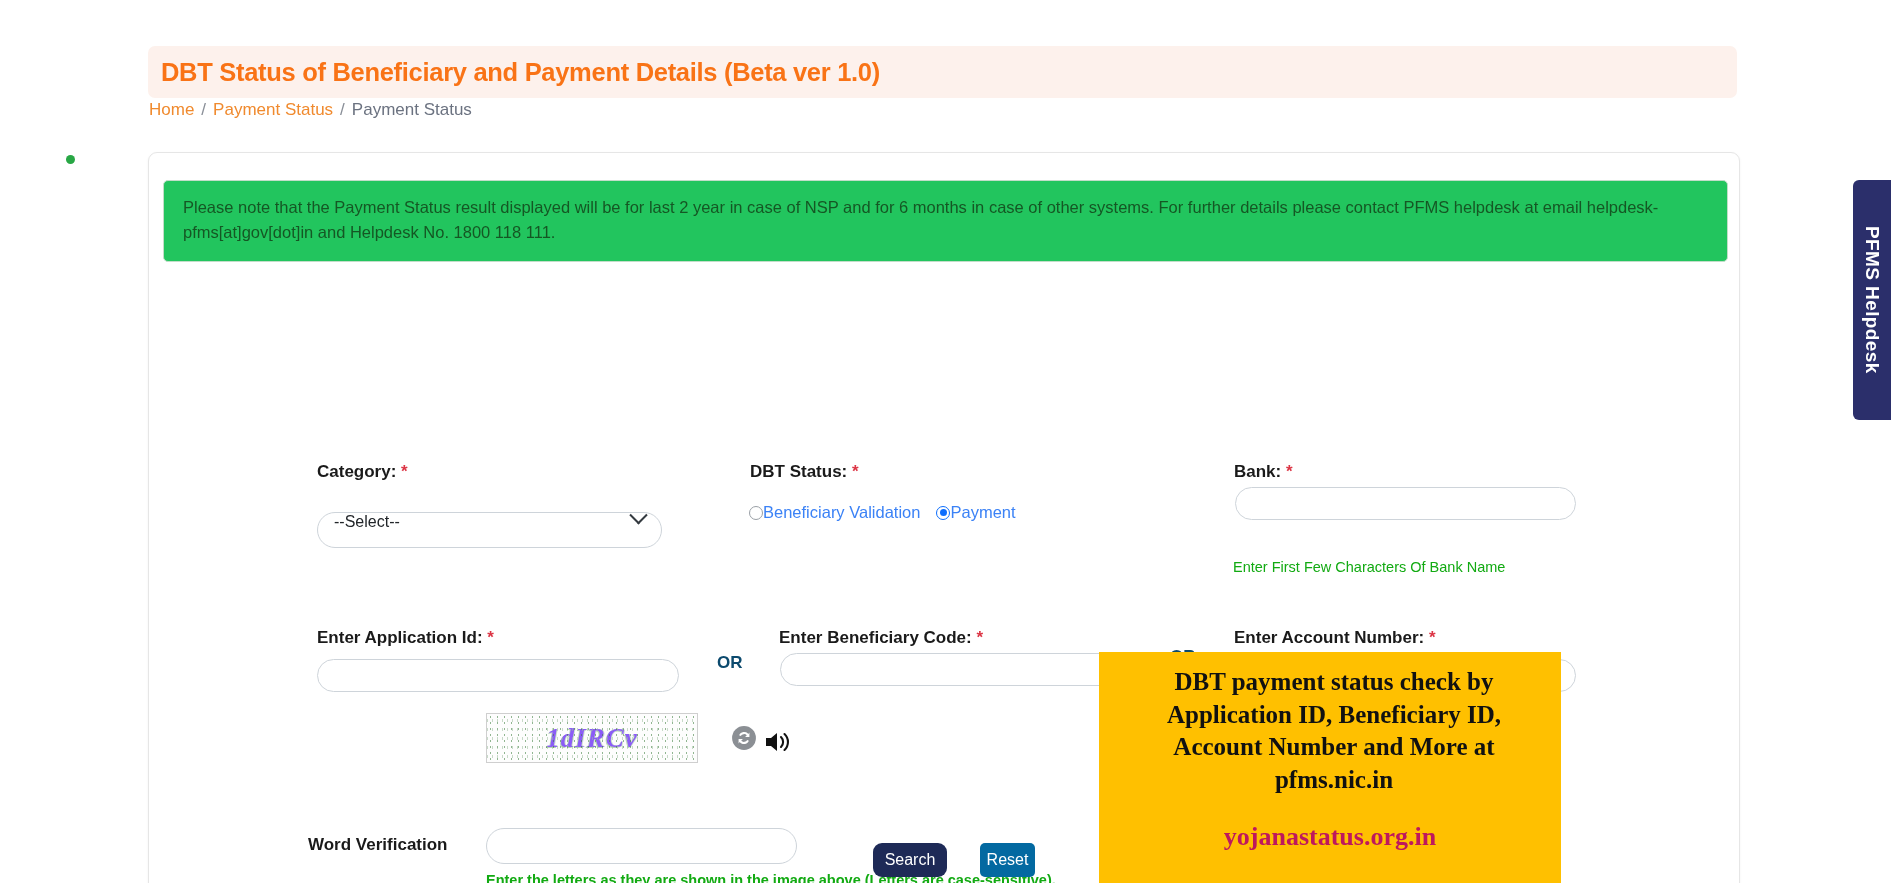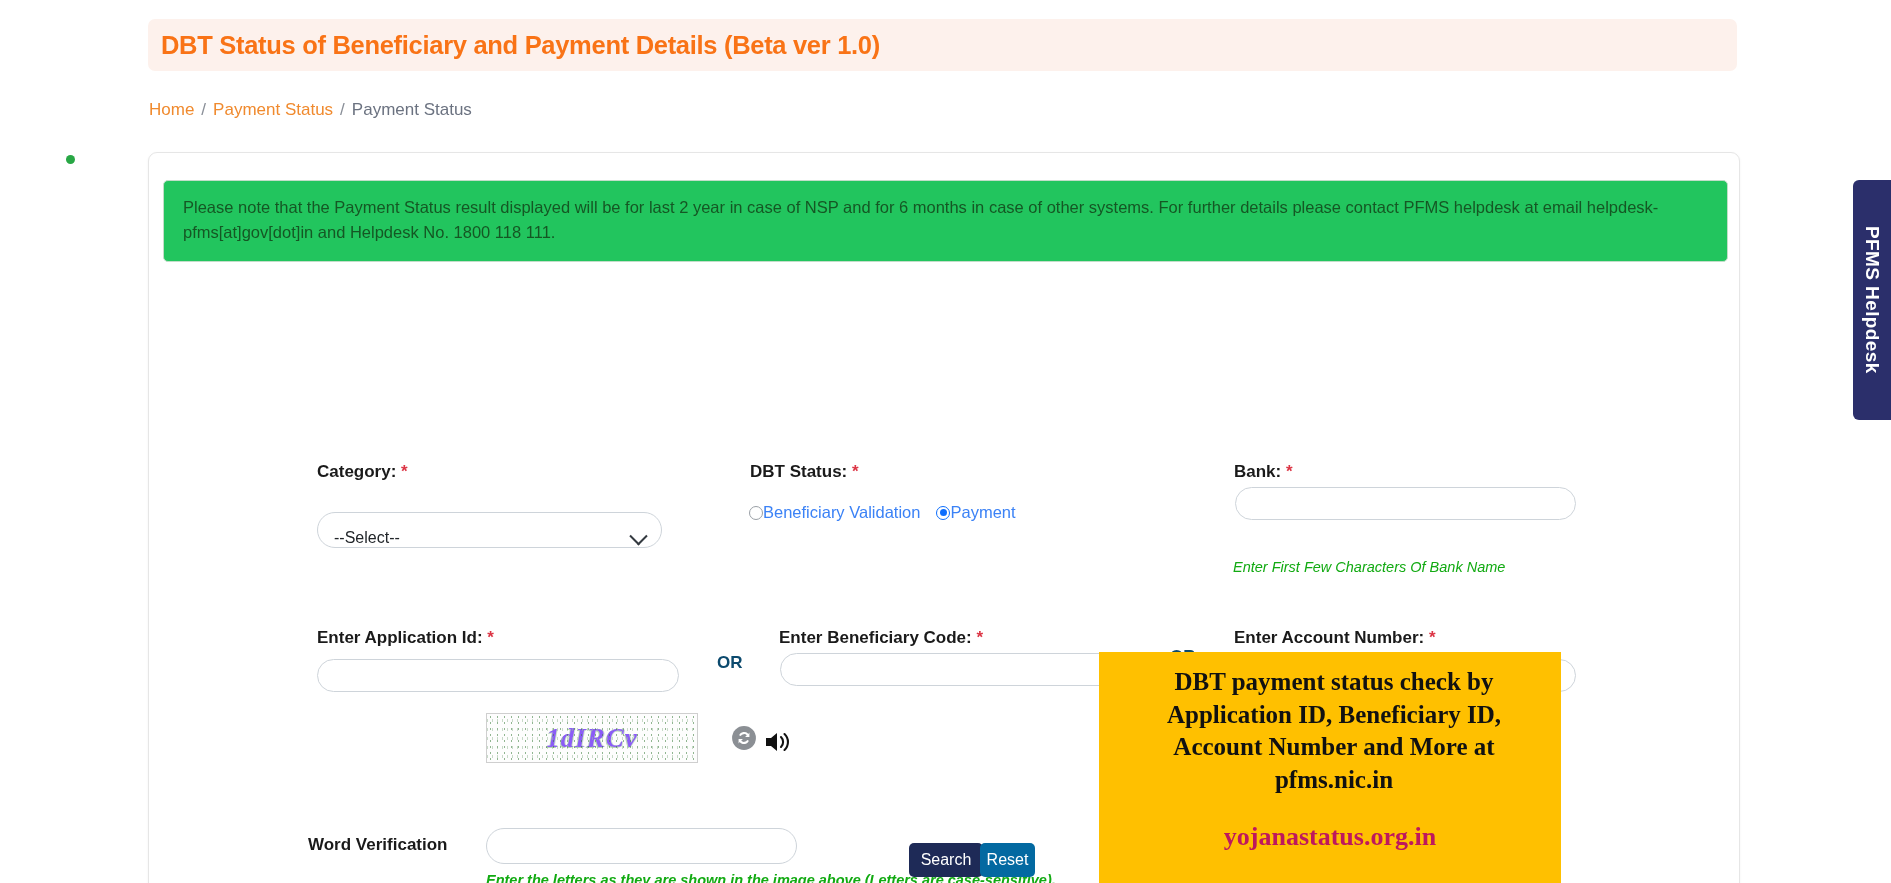--- a/index.html
+++ b/index.html
@@ -14,21 +14,21 @@
 
   
   .dot-marker {
     position: absolute; left: 66px; top: 155px;
     width: 9px; height: 9px; border-radius: 50%;
     background: #28a745;
   }
 
   
   .header-banner {
-    position: absolute; left: 148px; top: 19px;
+    position: absolute; left: 148px; top: 46px;
     width: 1589px; height: 52px;
     background: #fdf1ec;
     border-radius: 7px;
     display: flex; align-items: center;
   }
   .header-title {
     margin-left: 13px;
     color: #f97316;
     font-size: 25.5px;
     font-weight: bold;
@@ -98,21 +98,21 @@
 
   .sel {
     position: absolute;
     left: 168px; top: 359px;
     width: 345px; height: 36px;
     border: 1px solid #ced4da;
     border-radius: 19px;
     background: #fff;
     font-size: 16px;
     color: #212529;
-    display: flex; align-items: flex-end;
+    display: flex; align-items: flex-start;
     padding: 0 16px;
     font-family: "Liberation Sans", sans-serif;
   }
   .sel-text { flex: 1; }
   .chev {
     width: 13px; height: 13px;
     border-right: 2.2px solid #343a40;
     border-bottom: 2.2px solid #343a40;
     transform: rotate(45deg) translate(-3px,-3px);
   }
@@ -137,21 +137,20 @@
     content:""; position: absolute; left: 2.5px; top: 2.5px;
     width: 7px; height: 7px; border-radius: 50%; background: #0d6efd;
   }
   .rd-lbl { margin-right: 16px; }
 
   .hint-green {
     position: absolute;
     color: #12aa12;
     font-size: 14.5px;
     white-space: nowrap;
-    font-style: italic;
   }
 
   .or-txt {
     position: absolute;
     font-size: 17px; font-weight: bold; color: #0c4a6e;
   }
 
   
   .captcha-img {
     position: absolute; left: 337px; top: 560px;
@@ -189,21 +188,21 @@
   
   .btn {
     position: absolute;
     border: none; border-radius: 5px;
     font-size: 16px;
     font-family: "Liberation Sans", sans-serif;
     cursor: pointer;
     color: #fff;
     height: 34px;
   }
-  .btn-search { left: 760px; top: 690px; width: 74px; background: #1e2a57; }
+  .btn-search { left: 724px; top: 690px; width: 74px; background: #1e2a57; border-radius: 9px; }
   .btn-reset  { left: 831px; top: 690px; width: 55px; background: #0369a1; }
 
   
   .ad {
     position: absolute; left: 950px; top: 499px;
     width: 462px; height: 251px;
     background: #ffc000;
     display: flex; flex-direction: column;
     align-items: center; justify-content: flex-start;
     padding-top: 14px;

